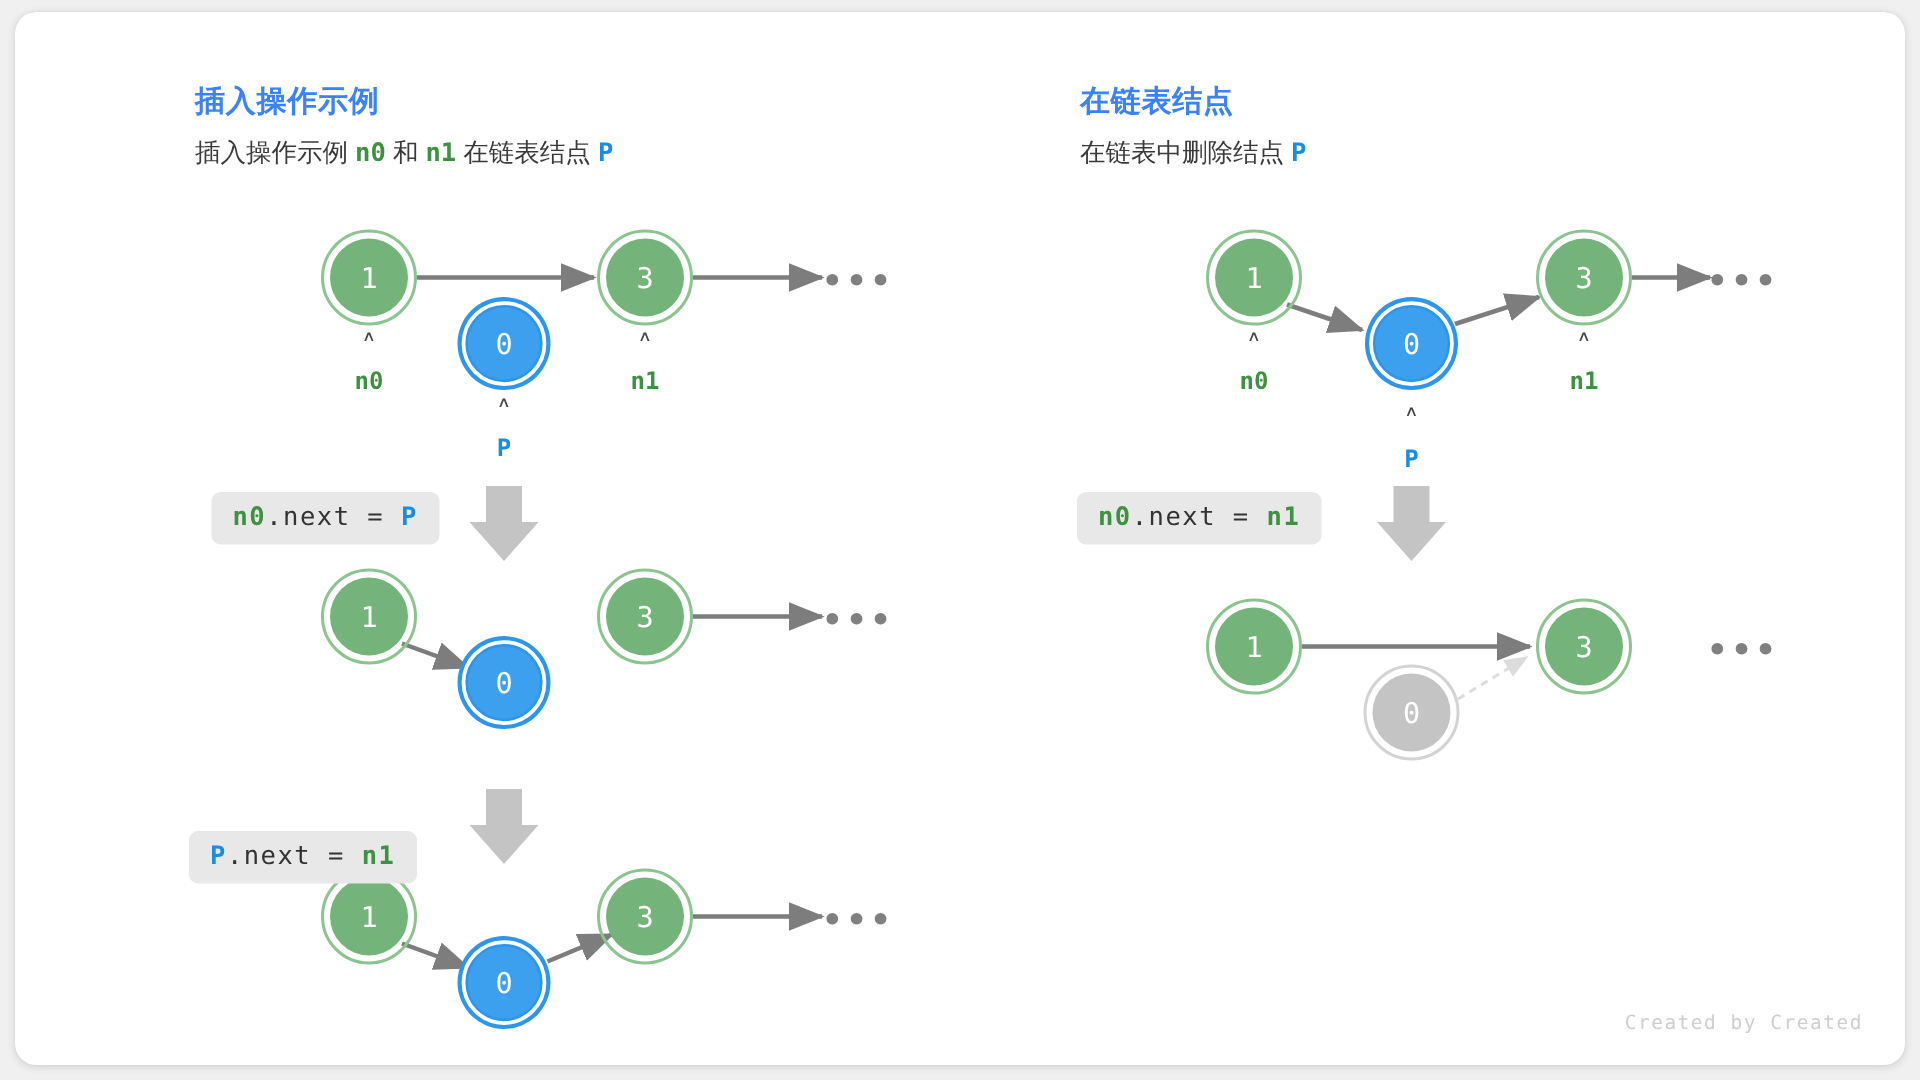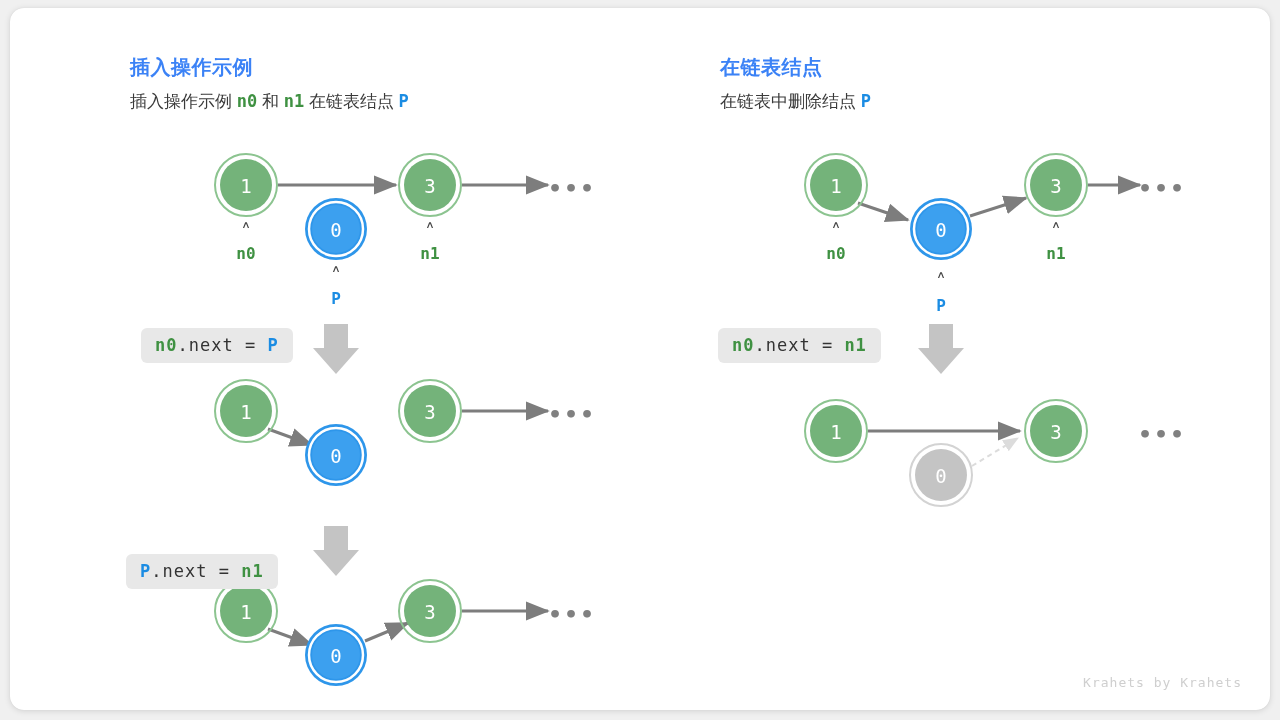--- a/index.html
+++ b/index.html
@@ -272,16 +272,16 @@
     <div class="caret" style="left:1046px; top:209px;">∧</div>
     <div class="node-label lbl-green" style="left:1046px; top:236px;">n1</div>
 
     <div class="dots" style="left:1152px; top:180px;">•••</div>
     <div class="dots" style="left:1152px; top:426px;">•••</div>
 
     <div class="code-chip" style="left:708px; top:320px;">
       <b class="green-tok">n0</b><span>.next = </span><b class="green-tok">n1</b>
     </div>
 
-    <div class="footer">Krahets by Krahets</div>
+    <div class="footer">Created by Created</div>
 
   </div>
 </div>
 
 </body></html>

